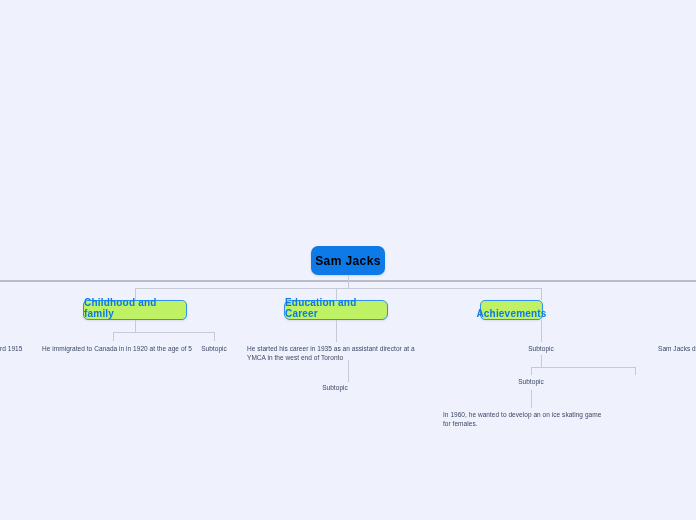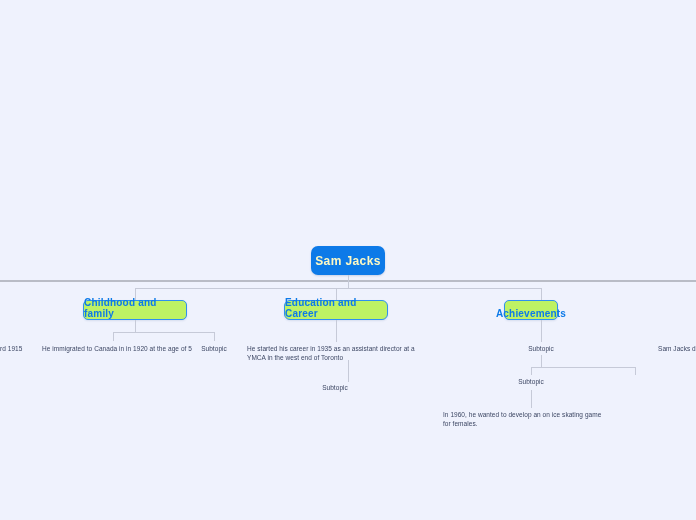--- a/index.html
+++ b/index.html
@@ -39,21 +39,21 @@
   }
   .conn-h {
     position: absolute;
     height: 1px;
     background: #c6cad8;
   }
   
   .node-root {
     position: absolute;
     background: #0d7ae8;
-    color: #fef9c3;
+    color: #000000;
     border-radius: 7px;
     font-size: 12px;
     font-weight: bold;
     letter-spacing: 0.4px;
     display: flex;
     align-items: center;
     justify-content: center;
     box-sizing: border-box;
     box-shadow: 0 1px 2px rgba(30,60,120,0.18);
   }
@@ -137,21 +137,21 @@
   <div class="node-leaf left" style="left:247px; top:344px; width:170px;">
     <span>He started his career in 1935 as an assistant director at a YMCA in the west end of Toronto</span>
   </div>
 
   <div class="conn-v" style="left:348px; top:360px; height:22px;"></div>
 
   <div class="node-leaf center" style="left:315px; top:383px; width:40px;">
     <span>Subtopic</span>
   </div>
 
-  <div class="node-branch" style="left:504px; top:300px; width:54px; height:20px;">
+  <div class="node-branch" style="left:480px; top:300px; width:63px; height:20px;">
     <span>Achievements</span>
   </div>
 
   <div class="conn-v" style="left:541px; top:320px; height:22px;"></div>
 
   <div class="node-leaf center" style="left:521px; top:344px; width:40px;">
     <span>Subtopic</span>
   </div>
 
   <div class="node-leaf left" style="left:658px; top:344px; width:45px;">

